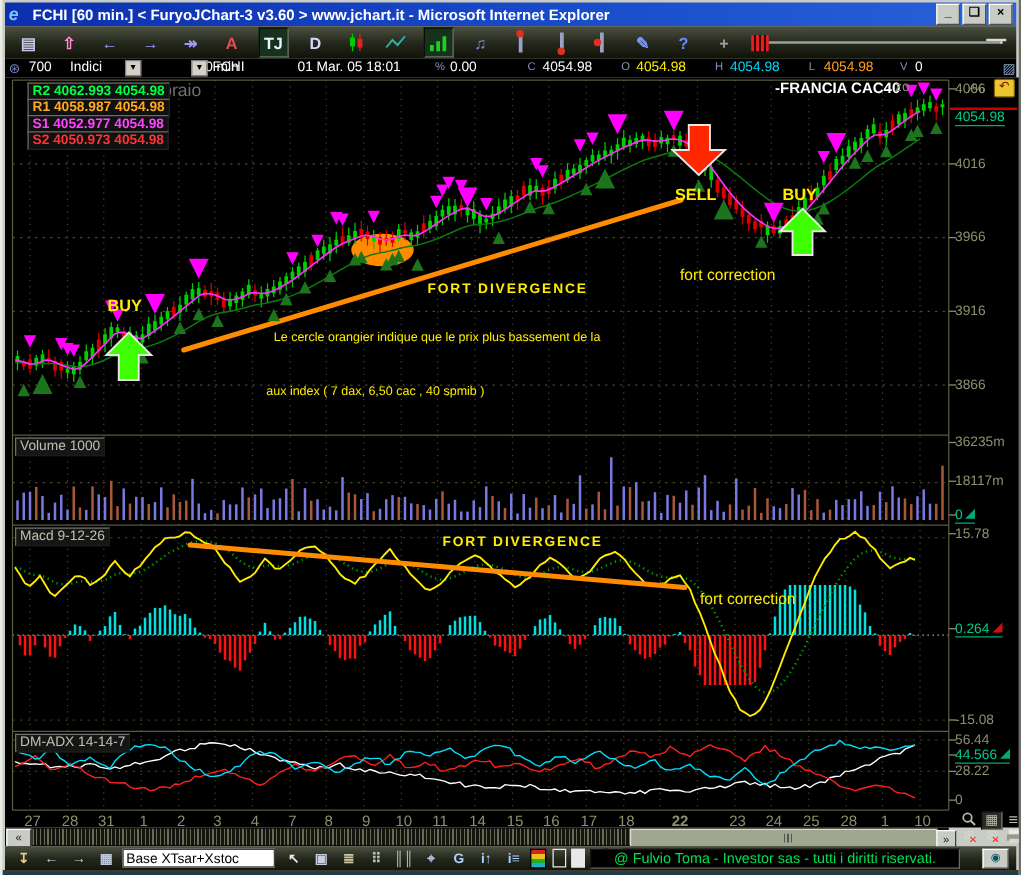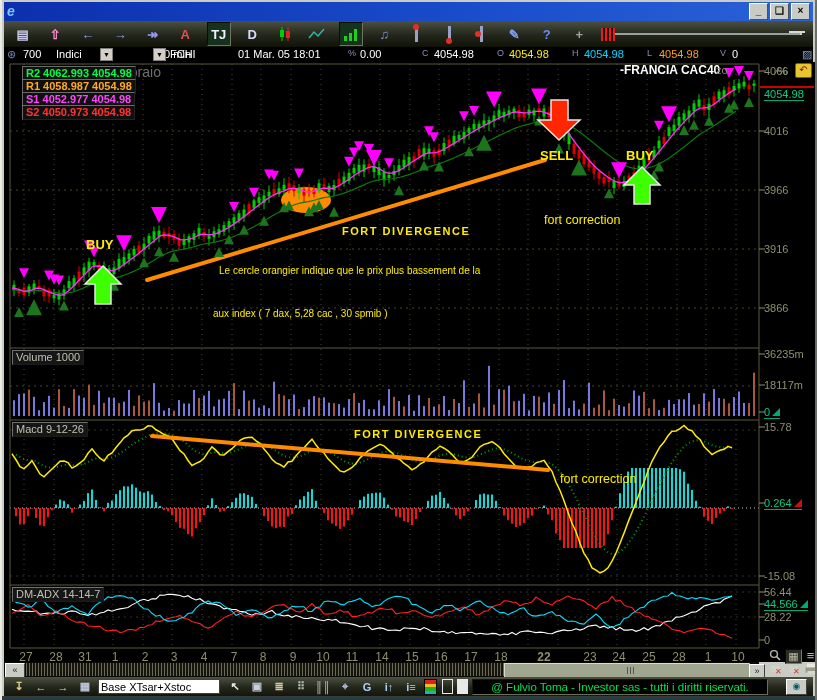--- a/index.html
+++ b/index.html
@@ -86,20 +86,21 @@
     border:1px solid;border-color:#fff #404040 #404040 #fff;text-align:center;line-height:12px;font-size:9px;color:#056;}
   .bottomedge{position:absolute;left:0;right:0;bottom:0;height:4px;background:linear-gradient(#3a3e30,#1a3a50);}
 </style>
 </head>
 <body>
 
 <div id="win">
 
   <div class="titlebar">
     <span class="ie-ico">e</span>
+    <span>FCHI [60 min.] &lt; FuryoJChart-3 v3.60 &gt; www.jchart.it - Microsoft Internet Explorer</span>
     <span class="winbtns">
       <span class="wbtn">_</span>
       <span class="wbtn">❏</span>
       <span class="wbtn">×</span>
     </span>
   </div>
 
   <div class="toolbar" id="toolbar">
     <div class="tbtn" style="color: rgb(200, 200, 234);">▤</div>
       <div class="tbtn" style="color: rgb(255, 138, 208);">⇧</div>
@@ -948,21 +949,21 @@
         <div class="pivot-row" style="top: 30px; color: rgb(255, 68, 255);">S1 4052.977  4054.98</div>
         <div class="pivot-row" style="top: 43px; color: rgb(255, 51, 51);">S2 4050.973  4054.98</div>
       </div>
 
     <div class="ovl ylw" style="left:82px;top:175px;font-weight:bold;font-size:13px;">BUY</div>
     <div class="ovl ylw" style="left:536px;top:86px;font-weight:bold;font-size:13px;">SELL</div>
     <div class="ovl ylw" style="left:622px;top:86px;font-weight:bold;font-size:13px;">BUY</div>
     <div class="ovl fd" style="left:338px;top:163px;">FORT DIVERGENCE</div>
     <div class="ovl ylw" style="left:540px;top:151px;font-size:12.5px;">fort correction</div>
     <div class="ovl note" style="left:215px;top:203px;">Le cercle orangier indique que le prix plus bassement de la</div>
-    <div class="ovl note" style="left:209px;top:246px;">aux index ( 7 dax, 5,28 cac , 30 spmib )</div>
+    <div class="ovl note" style="left:209px;top:246px;">aux index ( 7 dax, 6,50 cac , 40 spmib )</div>
     <div class="ovl fd" style="left:350px;top:366px;">FORT DIVERGENCE</div>
     <div class="ovl ylw" style="left:556px;top:410px;font-size:12.5px;">fort correction</div>
 
     <div class="plabel" style="left:8px;top:288px;">Volume 1000</div>
     <div class="plabel" style="left:8px;top:360px;">Macd 9-12-26</div>
     <div class="plabel" style="left:8px;top:525px;">DM-ADX 14-14-7</div>
 
     <div id="ticks">
         <div class="tick" style="top: 3px;">4066</div>
         <div class="tick" style="top: 63px;">4016</div>

